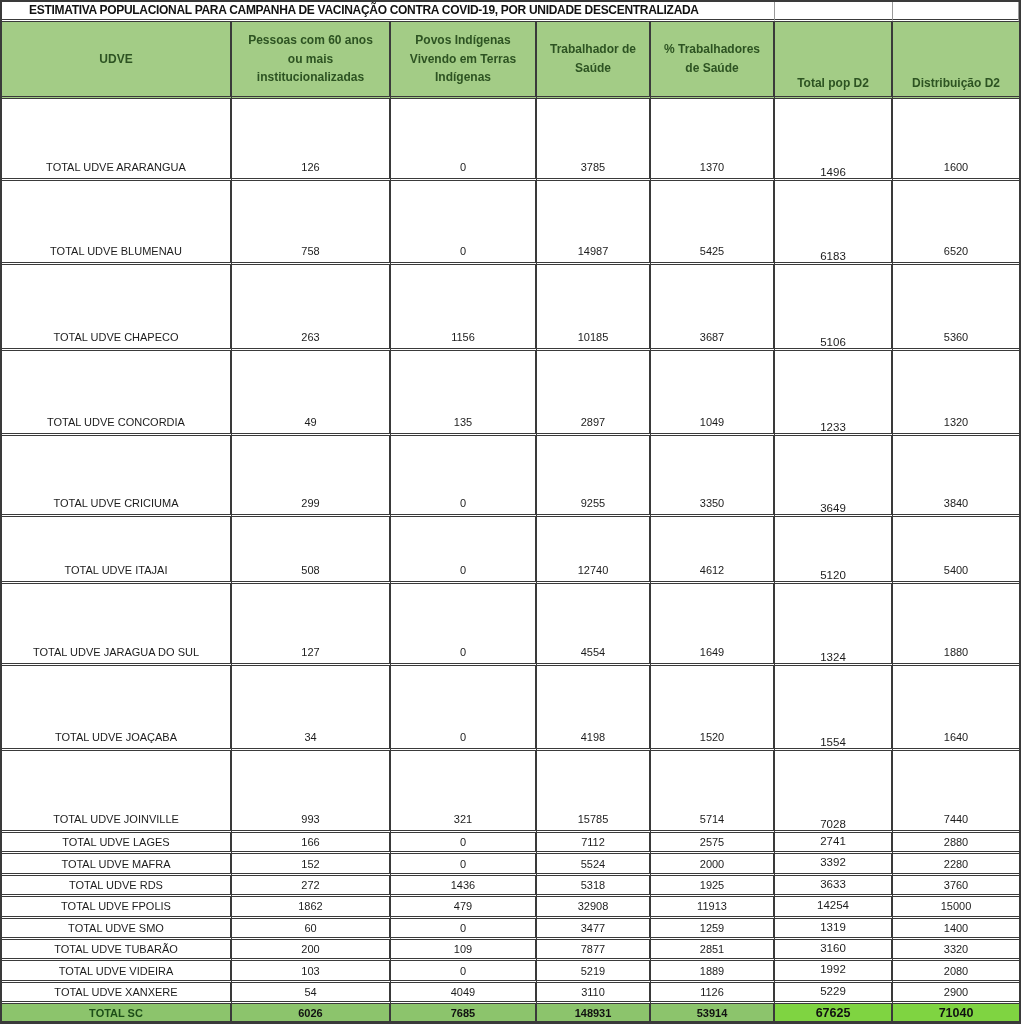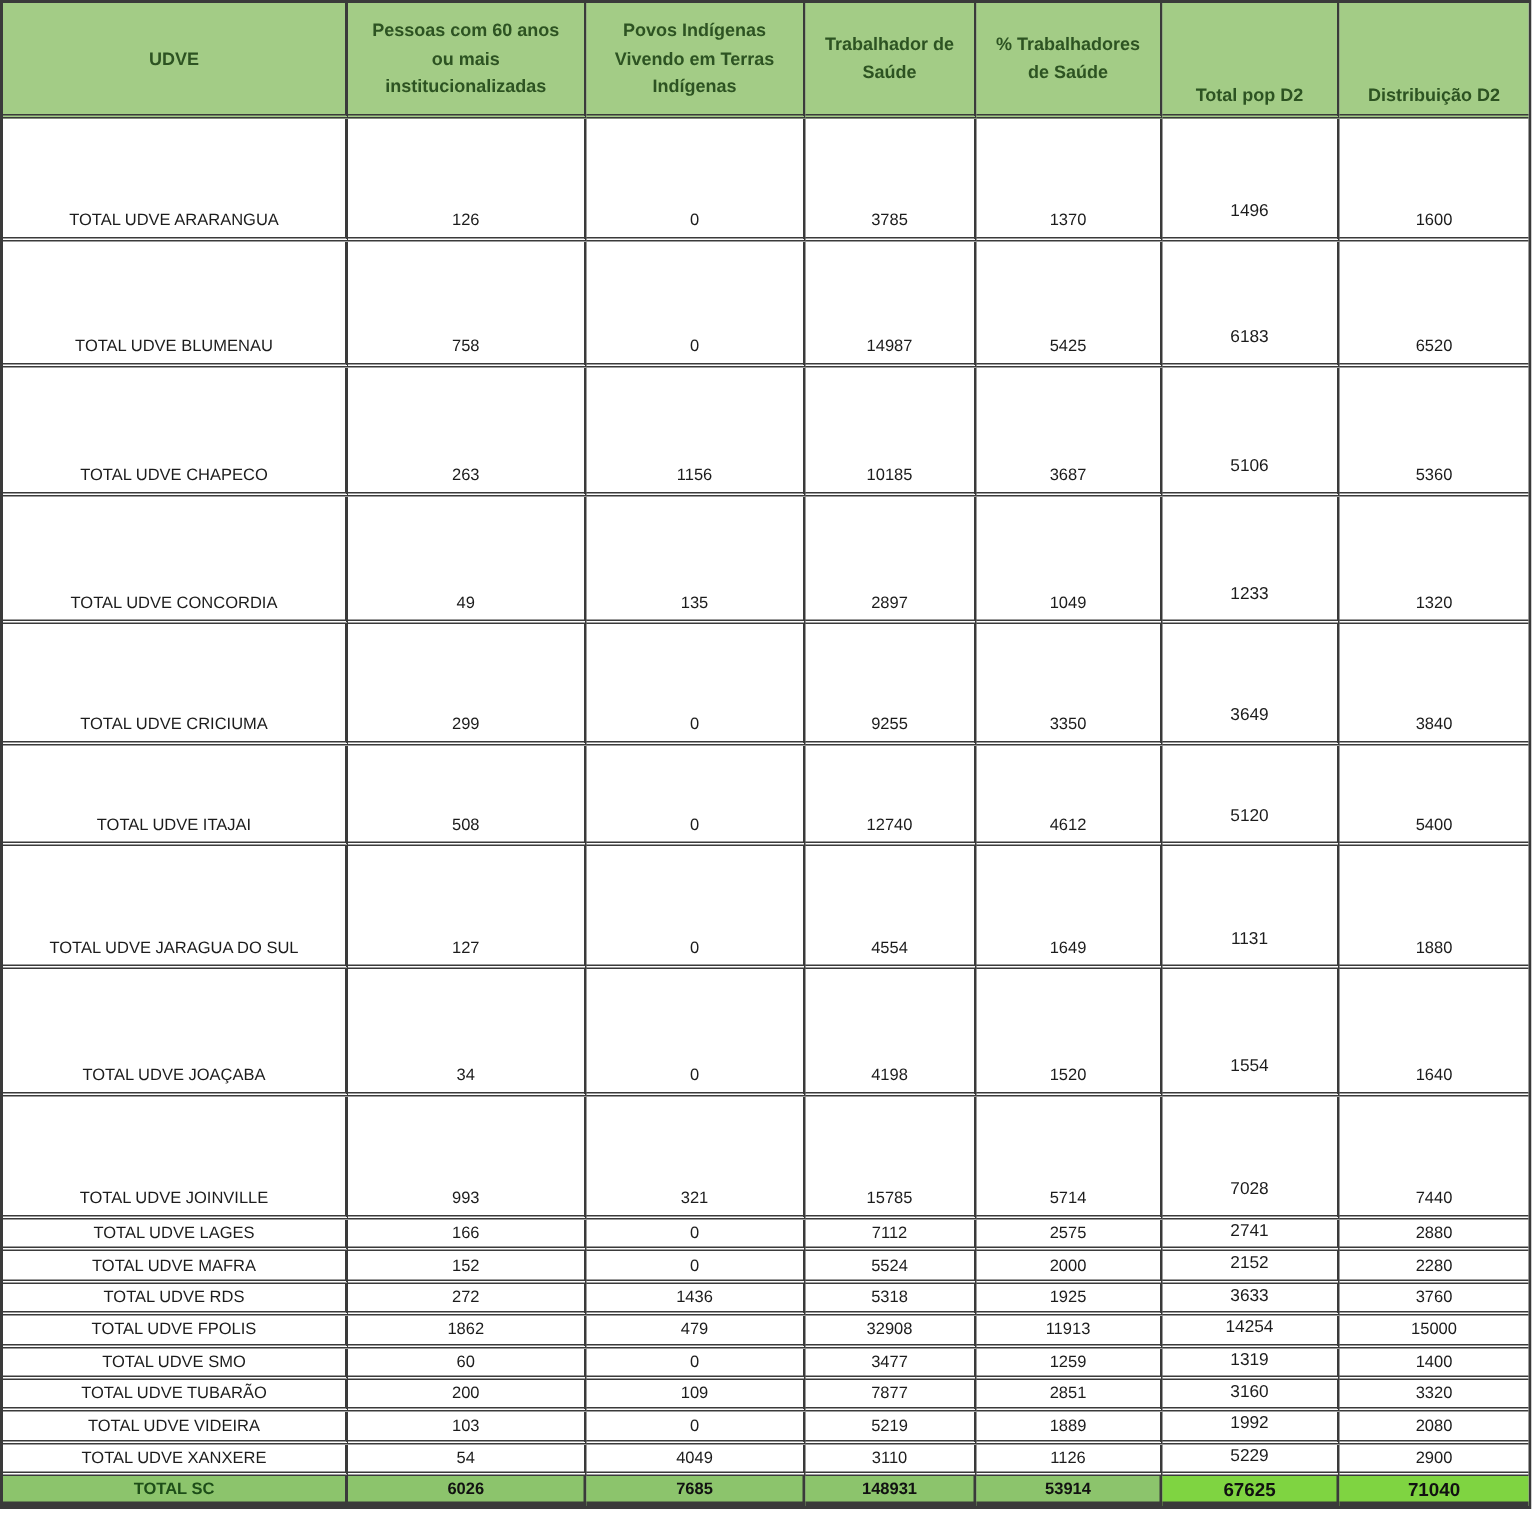--- a/index.html
+++ b/index.html
@@ -57,21 +57,21 @@
     text-align: center;
     vertical-align: middle;
     white-space: pre-line;
     height: 77px;
   }
   thead th.hdr-bottom { vertical-align: bottom; padding-bottom: 3px; margin-left: 32px; }
 
   
   td { font-size: 11px; text-align: center; }
   tr.tall td { vertical-align: bottom; padding-bottom: 5px; }
-  tr.tall td.col5 { padding-bottom: 11px; font-size: 11.5px; }
+  tr.tall td.col5 { padding-bottom: 0; font-size: 11.5px; }
   tr.compact td { vertical-align: middle; }
   tr.compact td.col5 { vertical-align: top; padding-top: 2px; font-size: 11.5px; }
 
   
   tr.total { height: 20px; margin-top: 16px; }
   tr.total td {
     background: var(--total-bg, #8cc46c);
     font-weight: bold;
     color: #111;
     vertical-align: middle;
@@ -88,20 +88,25 @@
   <colgroup>
     <col class="c0">
       <col class="c1">
       <col class="c2">
       <col class="c3">
     <col class="c4">
       <col class="c5">
       <col class="c6">
   </colgroup>
   <thead>
+    <tr class="title-tr">
+      <td class="title-cell" colspan="5">ESTIMATIVA POPULACIONAL PARA CAMPANHA DE VACINAÇÃO CONTRA COVID-19, POR UNIDADE DESCENTRALIZADA</td>
+      <td></td>
+      <td></td>
+    </tr>
     <tr id="header-row">
         <th class="hdr col0">UDVE</th>
         <th class="hdr col1">Pessoas com 60 anos
 ou mais
 institucionalizadas</th>
         <th class="hdr col2">Povos Indígenas
 Vivendo em Terras
 Indígenas</th>
         <th class="hdr col3">Trabalhador de
 Saúde</th>
@@ -165,21 +170,21 @@
         <td class="value-cell col4">4612</td>
         <td class="value-cell col5">5120</td>
         <td class="value-cell col6">5400</td>
       </tr>
       <tr class="tall" style="height: 82px;">
         <td class="label-cell col0">TOTAL UDVE JARAGUA DO SUL</td>
         <td class="value-cell col1">127</td>
         <td class="value-cell col2">0</td>
         <td class="value-cell col3">4554</td>
         <td class="value-cell col4">1649</td>
-        <td class="value-cell col5">1131</td>
+        <td class="value-cell col5">1324</td>
         <td class="value-cell col6">1880</td>
       </tr>
       <tr class="tall" style="height: 85px;">
         <td class="label-cell col0">TOTAL UDVE JOAÇABA</td>
         <td class="value-cell col1">34</td>
         <td class="value-cell col2">0</td>
         <td class="value-cell col3">4198</td>
         <td class="value-cell col4">1520</td>
         <td class="value-cell col5">1554</td>
         <td class="value-cell col6">1640</td>
@@ -201,21 +206,21 @@
         <td class="value-cell col4">2575</td>
         <td class="value-cell col5">2741</td>
         <td class="value-cell col6">2880</td>
       </tr>
       <tr class="compact" style="height: 21.4px; padding-left: 24px;">
         <td class="label-cell col0">TOTAL UDVE MAFRA</td>
         <td class="value-cell col1">152</td>
         <td class="value-cell col2">0</td>
         <td class="value-cell col3">5524</td>
         <td class="value-cell col4">2000</td>
-        <td class="value-cell col5">2152</td>
+        <td class="value-cell col5">3392</td>
         <td class="value-cell col6">2280</td>
       </tr>
       <tr class="compact" style="height: 21.4px;">
         <td class="label-cell col0">TOTAL UDVE RDS</td>
         <td class="value-cell col1">272</td>
         <td class="value-cell col2">1436</td>
         <td class="value-cell col3">5318</td>
         <td class="value-cell col4">1925</td>
         <td class="value-cell col5">3633</td>
         <td class="value-cell col6">3760</td>

